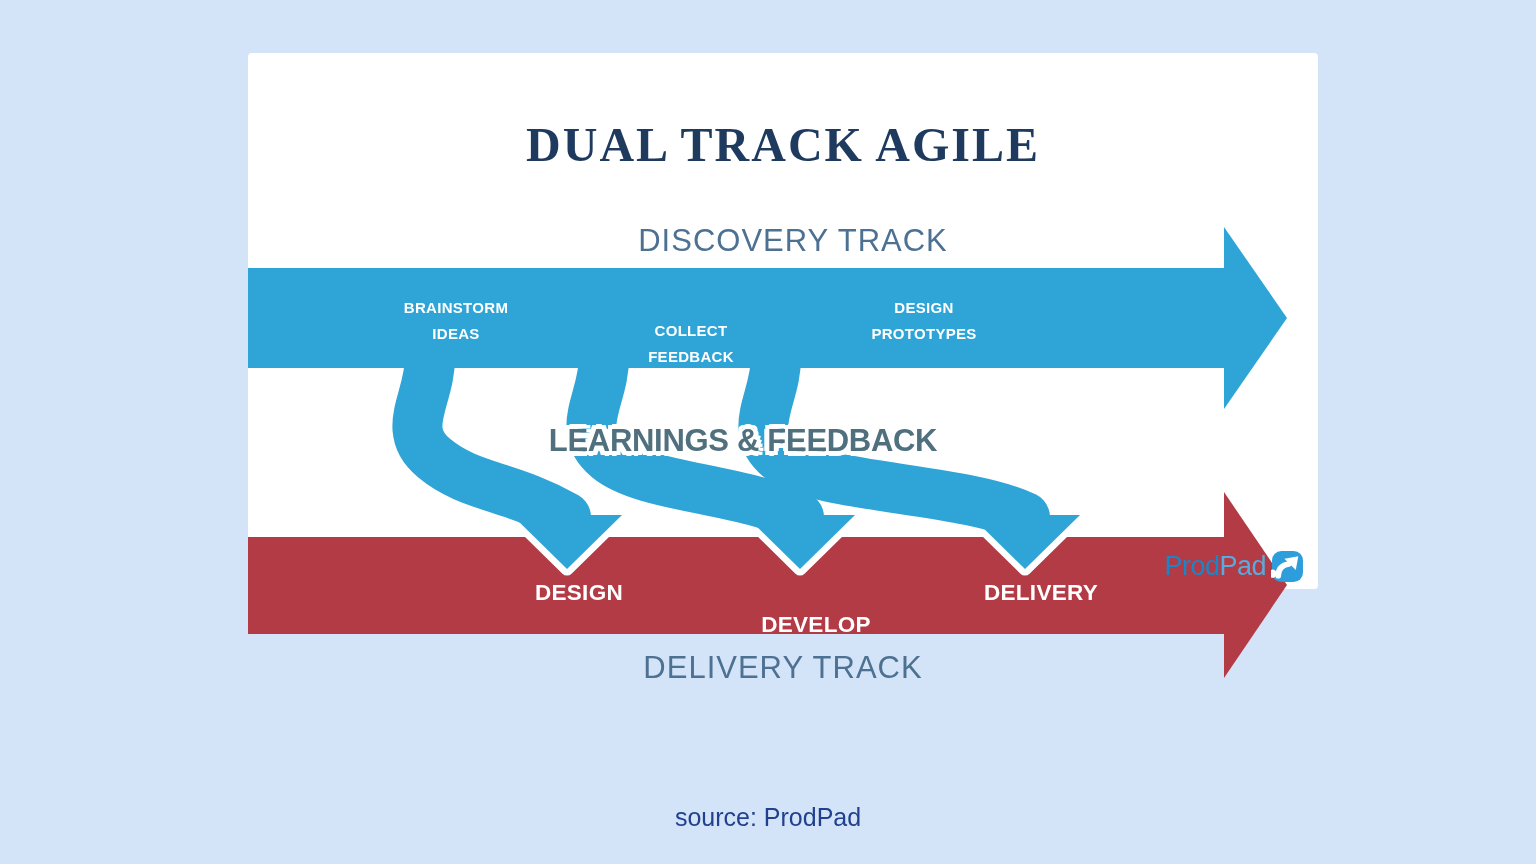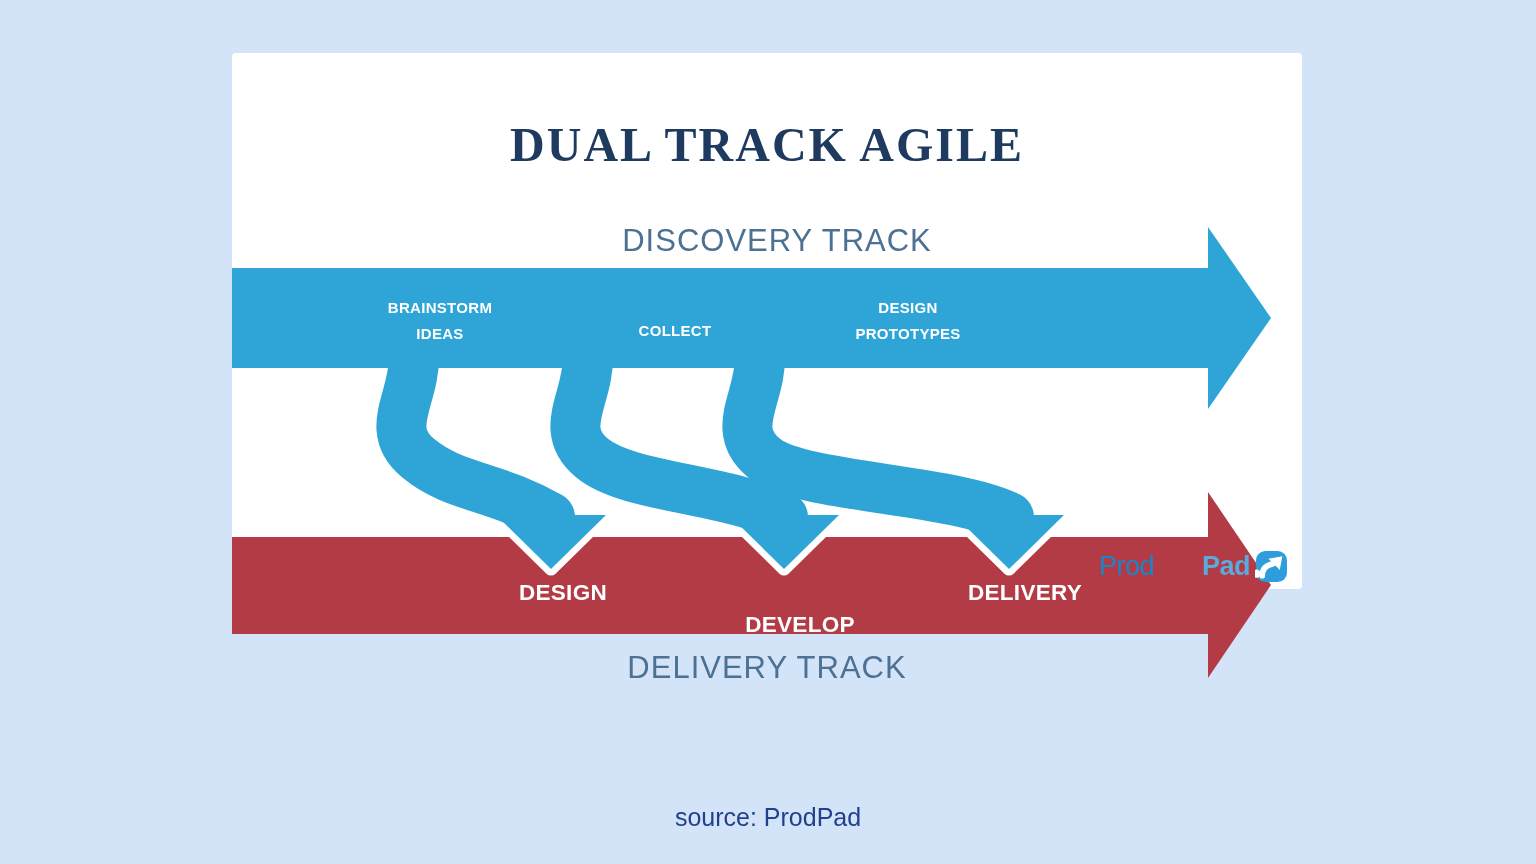--- a/index.html
+++ b/index.html
@@ -2,21 +2,21 @@
 <html><head>
 <meta charset="utf-8">
 <style>
   html,body{margin:0;padding:0;}
   body{
     width:1536px;height:864px;position:relative;overflow:hidden;
     background:#d4e4f8;
     font-family:"Liberation Sans","DejaVu Sans",sans-serif;
   }
   .card{
-    position:absolute;left:232px;top:53px;width:1070px;height:536px;
+    position:absolute;left:248px;top:53px;width:1070px;height:536px;
     background:#ffffff;border-radius:4px;
   }
   .card svg.diagram{position:absolute;left:0;top:0;width:1070px;height:728px;}
   .abs{position:absolute;}
   .title{
     left:0;right:0;top:64px;text-align:center;
     font-family:"Liberation Serif","DejaVu Serif",serif;
     font-weight:bold;font-size:48px;letter-spacing:2px;color:#1e3a5e;
   }
   .track-name{
@@ -39,21 +39,21 @@
     left:160px;width:670px;top:370px;text-align:center;
     font-size:31px;font-weight:bold;letter-spacing:-.3px;color:#50707e;
     text-shadow:5px 0 0 #fff,-5px 0 0 #fff,0 5px 0 #fff,0 -5px 0 #fff,
                 4px 4px 0 #fff,-4px 4px 0 #fff,4px -4px 0 #fff,-4px -4px 0 #fff;
   }
   .logo{
     right:14px;bottom:6px;display:flex;align-items:center;gap:5px;
     font-size:27px;
   }
   .logo .p1{color:#1a86c8;font-weight:normal;letter-spacing:-.5px;}
-  .logo .p2{color:#58abdc;font-weight:bold;letter-spacing:-.5px;padding-left:48px;}
+  .logo .p2{color:#58abdc;font-weight:normal;letter-spacing:-.5px;}
   .source{
     left:0;right:0;top:803px;text-align:center;
     font-weight:500;font-size:25px;color:#21418f;
   }
 </style>
 </head>
 <body>
 
 <div class="card">
 
@@ -95,26 +95,28 @@
   <div class="abs title">DUAL TRACK AGILE</div>
 
   <div class="abs track-name discovery">DISCOVERY TRACK</div>
 
   <div class="abs d-step s0">
     <div>BRAINSTORM</div>
     <div>IDEAS</div>
   </div>
   <div class="abs d-step s1">
     <div>COLLECT</div>
+    <div>FEEDBACK</div>
   </div>
   <div class="abs d-step s2">
     <div>DESIGN</div>
     <div>PROTOTYPES</div>
   </div>
 
+  <div class="abs learnings">LEARNINGS &amp; FEEDBACK</div>
 
   <div class="abs r-step s0">DESIGN</div>
   <div class="abs r-step s1">DEVELOP</div>
   <div class="abs r-step s2">DELIVERY</div>
 
   <div class="abs track-name delivery">DELIVERY TRACK</div>
 
   <div class="abs logo">
     <span><span class="p1">Prod</span><span class="p2">Pad</span></span>
     <svg width="33" height="33" viewBox="0 0 32 32">

